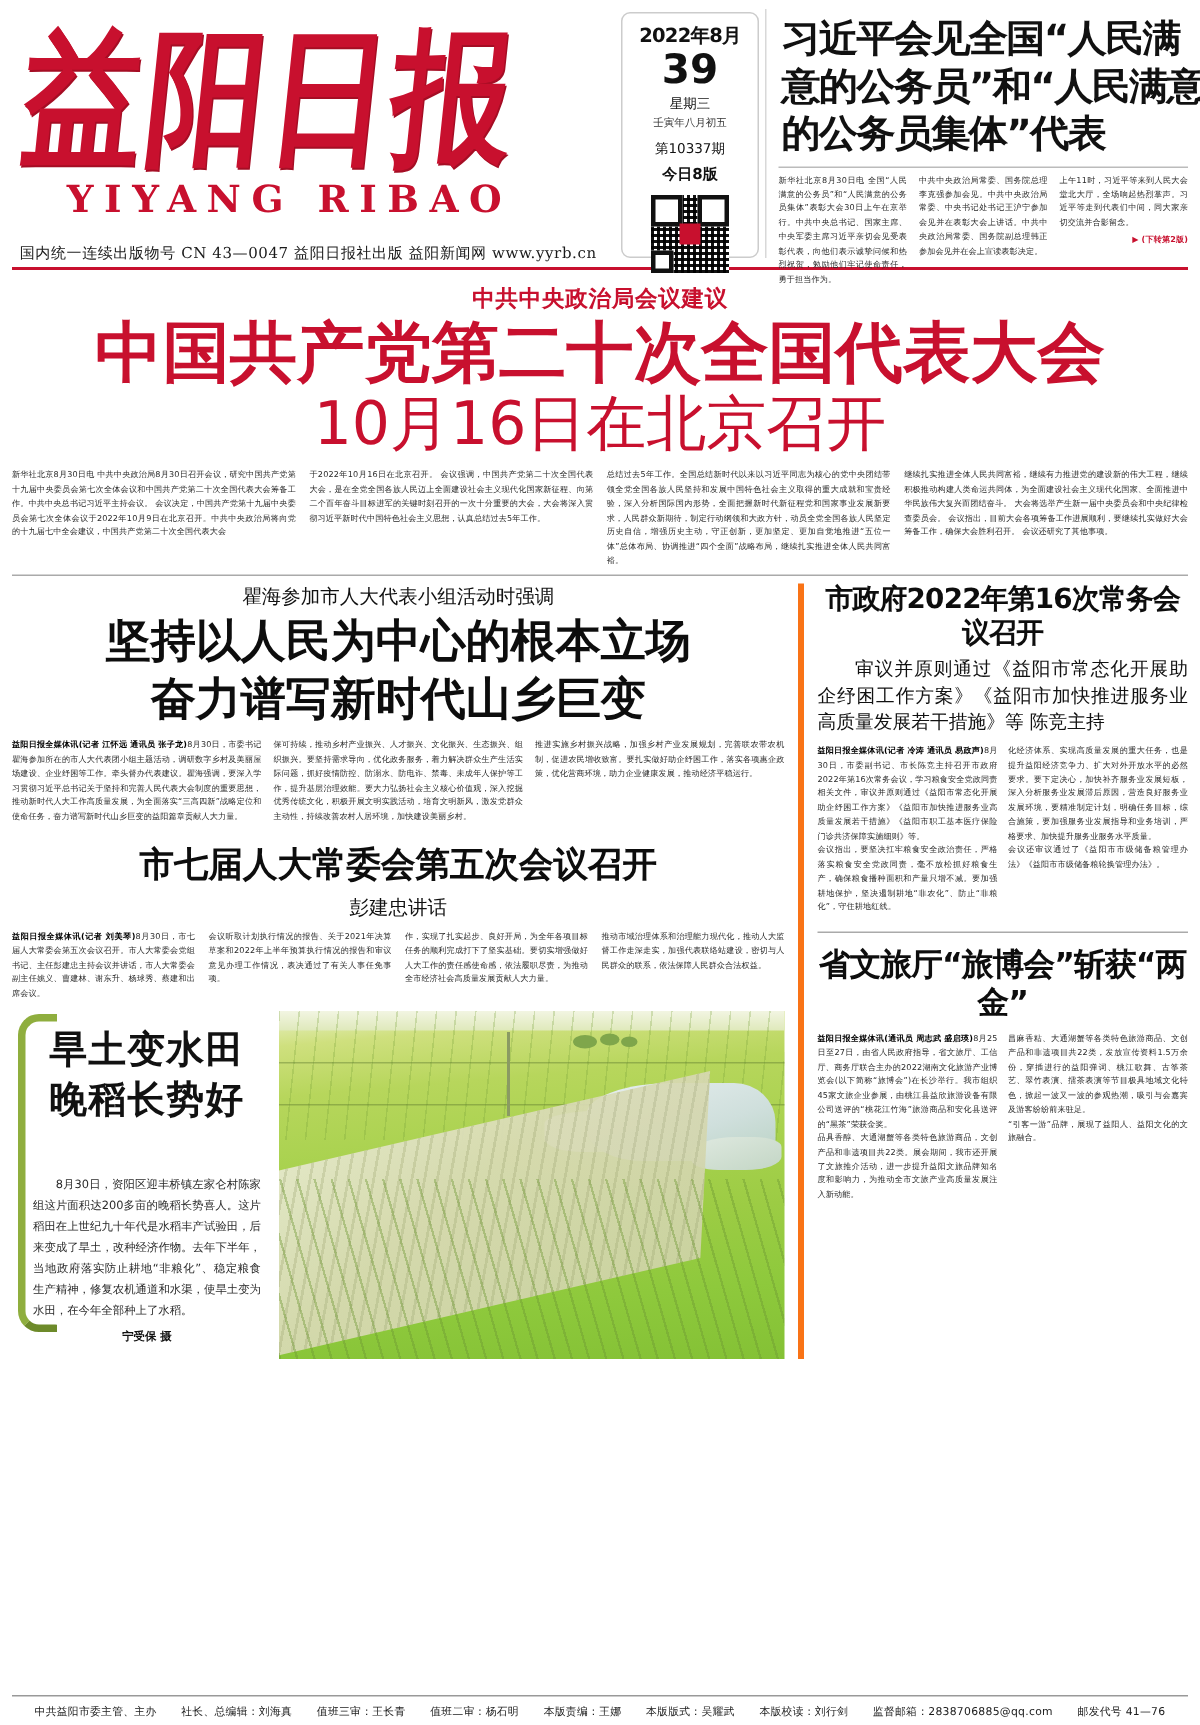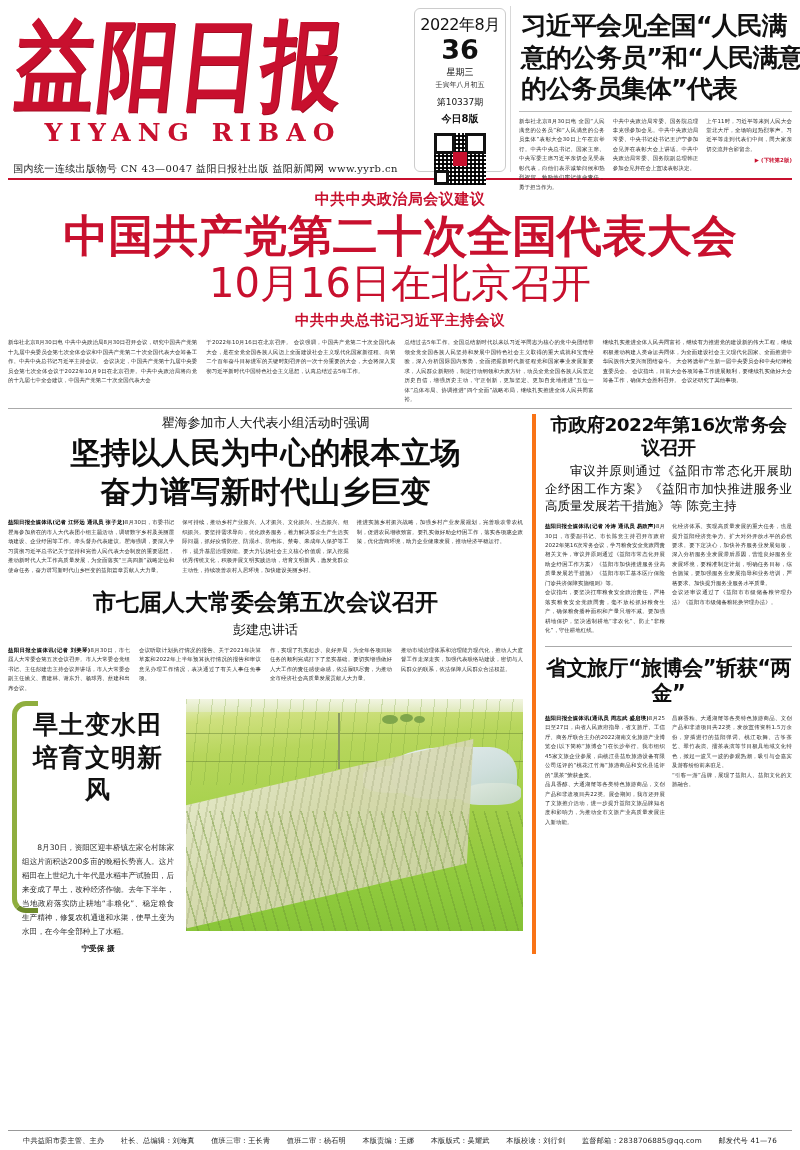--- a/index.html
+++ b/index.html
@@ -32,21 +32,21 @@
   .logo-line {
     font-family: "DejaVu Serif", "Liberation Serif", serif;
     font-size: 10px; color: #1a1a1a; text-align: center;
     width: 395px; margin-top: 15px; letter-spacing: .4px;
   }
   .mh-date {
     width: 92px; border: 1px solid #ccc; border-radius: 6px;
     margin: 2px 4px 0 6px; padding: 6px 3px; text-align: center;
     background: #fff;
   }
-  .d-ym { font-size: 16px; color: #111; font-weight: normal; letter-spacing: -.5px; }
+  .d-ym { font-size: 13px; color: #111; font-weight: bold; letter-spacing: -.5px; }
   .d-day { font-size: 27px; font-weight: bold; color: #111; line-height: 1.05; }
   .d-week { font-size: 9px; color: #111; margin-top: 2px; }
   .d-lunar { font-size: 7px; color: #333; margin-top: 1px; }
   .d-issue { font-size: 9px; color: #111; margin-top: 6px; }
   .d-pages { font-size: 10px; color: #111; margin-top: 3px; font-weight: bold; }
   .qr { width: 52px; height: 52px; margin: 7px auto 0; position: relative;
         background:
           repeating-linear-gradient(90deg,#111 0 2px,#fff 2px 4px),
           repeating-linear-gradient(0deg,#111 0 2px,#fff 2px 4px);
         background-blend-mode: multiply; }
@@ -214,21 +214,21 @@
   <div class="masthead">
 
     <div class="mh-left">
       <div class="logo-cn">益阳日报</div>
       <div class="logo-en">YIYANG  RIBAO</div>
       <div class="logo-line">国内统一连续出版物号 CN 43—0047   益阳日报社出版   益阳新闻网 www.yyrb.cn</div>
     </div>
 
     <div class="mh-date">
       <div class="d-ym">2022年8月</div>
-      <div class="d-day">36</div>
+      <div class="d-day">39</div>
       <div class="d-week">星期三</div>
       <div class="d-lunar">壬寅年八月初五</div>
       <div class="d-issue">第10337期</div>
       <div class="d-pages">今日8版</div>
       <div class="qr">
           <i></i>
           <b></b>
         </div>
     </div>
 
@@ -249,21 +249,20 @@
       </div>
     </div>
   </div>
 
   <hr class="thick">
 
   <div class="lead-block">
     <div class="lead-kicker">中共中央政治局会议建议</div>
     <div class="lead-h1">中国共产党第二十次全国代表大会</div>
     <div class="lead-h2">10月16日在北京召开</div>
-    <div class="lead-sub">中共中央总书记习近平主持会议</div>
   </div>
 
   <div class="cols4">
     <div class="col">
       <p class="bodytext">新华社北京8月30日电 中共中央政治局8月30日召开会议，研究中国共产党第十九届中央委员会第七次全体会议和中国共产党第二十次全国代表大会筹备工作。中共中央总书记习近平主持会议。 会议决定，中国共产党第十九届中央委员会第七次全体会议于2022年10月9日在北京召开。中共中央政治局将向党的十九届七中全会建议，中国共产党第二十次全国代表大会</p>
     </div>
     <div class="col">
       <p class="bodytext">于2022年10月16日在北京召开。 会议强调，中国共产党第二十次全国代表大会，是在全党全国各族人民迈上全面建设社会主义现代化国家新征程、向第二个百年奋斗目标进军的关键时刻召开的一次十分重要的大会，大会将深入贯彻习近平新时代中国特色社会主义思想，认真总结过去5年工作。</p>
     </div>
     <div class="col">
@@ -313,21 +312,21 @@
           <div class="col">
             <p class="bodytext">推动市域治理体系和治理能力现代化，推动人大监督工作走深走实，加强代表联络站建设，密切与人民群众的联系，依法保障人民群众合法权益。</p>
           </div>
         </div>
       </div>
 
       <div class="photo-row">
         <div class="pf-text">
           <div class="pf-frame"></div>
           <div class="pf-title">旱土变水田</div>
-          <div class="pf-title">培育文明新风</div>
+          <div class="pf-title">晚稻长势好</div>
           <p class="pf-body">8月30日，资阳区迎丰桥镇左家仑村陈家组这片面积达200多亩的晚稻长势喜人。这片稻田在上世纪九十年代是水稻丰产试验田，后来变成了旱土，改种经济作物。去年下半年，当地政府落实防止耕地“非粮化”、稳定粮食生产精神，修复农机通道和水渠，使旱土变为水田，在今年全部种上了水稻。</p>
           <div class="pf-credit">宁受保 摄</div>
         </div>
         <div class="photo">
           <div class="sky"></div>
           <div class="rows2"></div>
           <div class="band" style="top:34px"></div>
           <div class="band" style="top:62px"></div>
           <div class="pole"></div>
           <div class="tree" style="left:196px;top:16px;width:16px;height:9px"></div>

